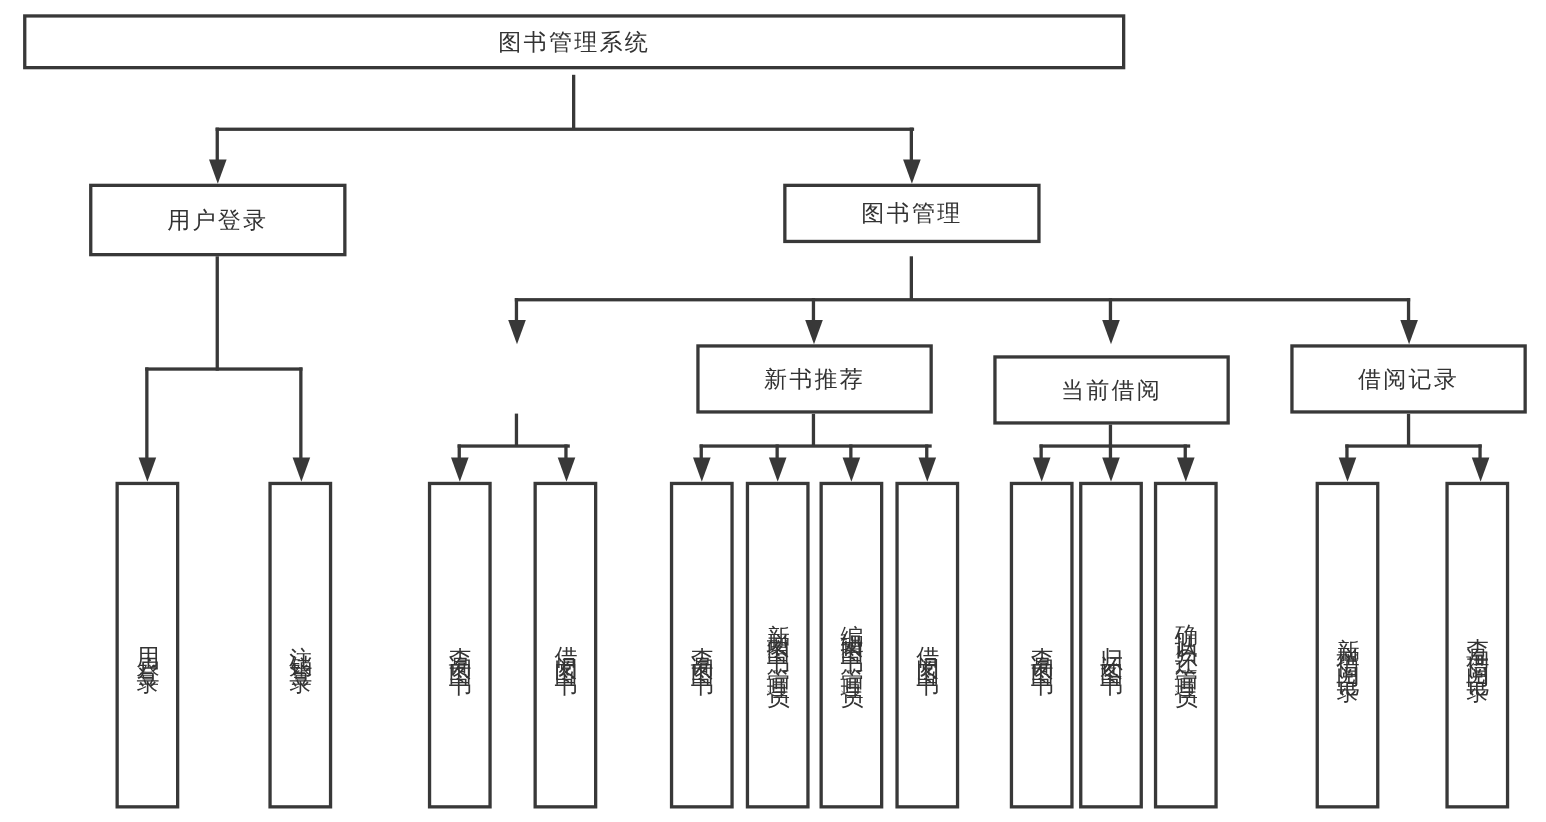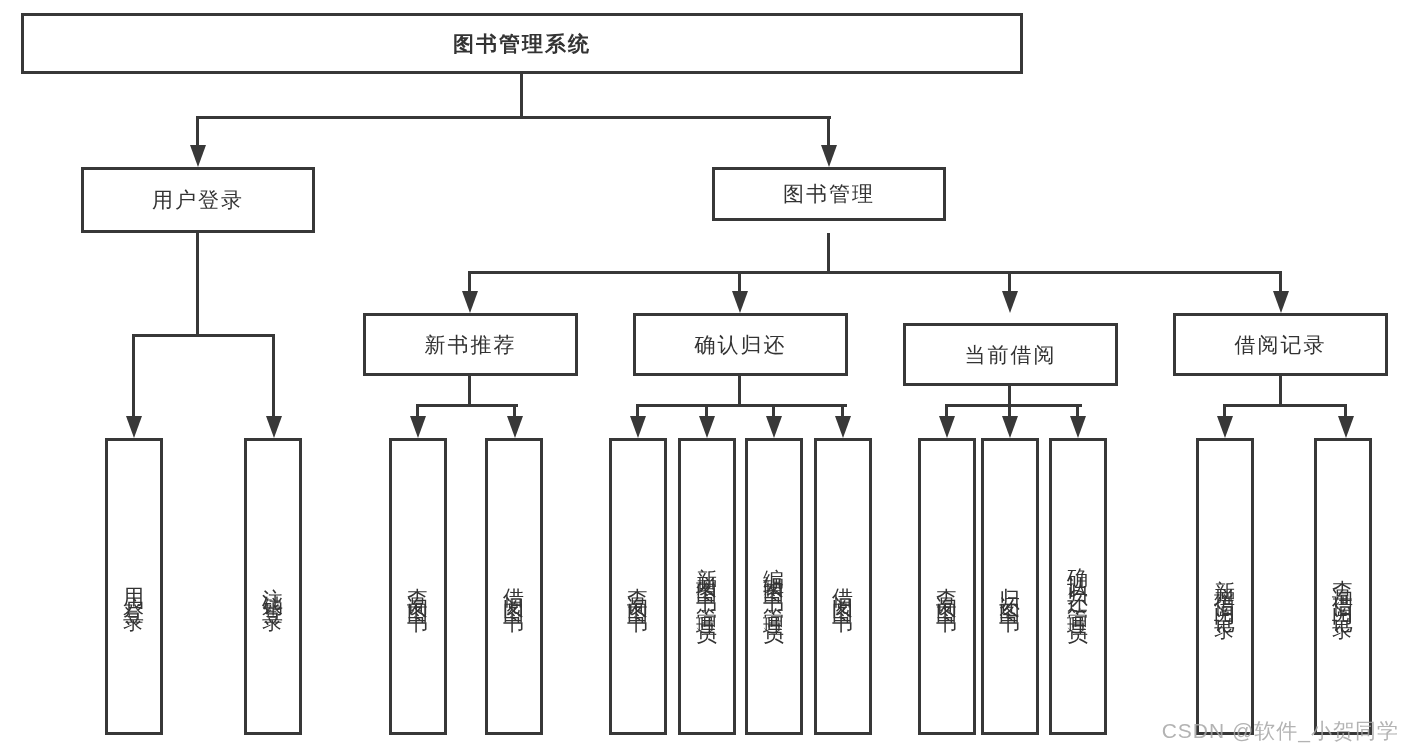--- a/index.html
+++ b/index.html
@@ -102,27 +102,26 @@
   <div class="vline" style="left:1076px;top:404px;height:14px;"></div>
   <div class="arrow" style="left:1070px;top:416px;"></div>
 
   <div class="vline" style="left:1279px;top:376px;height:30px;"></div>
   <div class="hline" style="left:1223px;top:404px;width:124px;"></div>
   <div class="vline" style="left:1223px;top:404px;height:14px;"></div>
   <div class="arrow" style="left:1217px;top:416px;"></div>
   <div class="vline" style="left:1344px;top:404px;height:14px;"></div>
   <div class="arrow" style="left:1338px;top:416px;"></div>
 
-  <div class="box hbox" style="left:21px;top:13px;width:1002px;height:61px;font-weight:bold;">图书管理系统</div>
+  <div class="box hbox" style="left:21px;top:13px;width:1002px;height:50px;">图书管理系统</div>
 
   <div class="box hbox" style="left:81px;top:167px;width:234px;height:66px;">用户登录</div>
   <div class="box hbox" style="left:712px;top:167px;width:234px;height:54px;">图书管理</div>
 
-  <div class="box hbox" style="left:363px;top:313px;width:215px;height:63px;">新书推荐</div>
-  <div class="box hbox" style="left:633px;top:313px;width:215px;height:63px;">确认归还</div>
+  <div class="box hbox" style="left:633px;top:313px;width:215px;height:63px;">新书推荐</div>
   <div class="box hbox" style="left:903px;top:323px;width:215px;height:63px;">当前借阅</div>
   <div class="box hbox" style="left:1173px;top:313px;width:215px;height:63px;">借阅记录</div>
 
   <div class="box leaf" style="left:105px;">用户登录</div>
   <div class="box leaf" style="left:244px;">注销登录</div>
 
   <div class="box leaf" style="left:389px;">查询图书</div>
   <div class="box leaf" style="left:485px;">借阅图书</div>
 
   <div class="box leaf" style="left:609px;">查询图书</div>
@@ -130,14 +129,13 @@
   <div class="box leaf" style="left:745px;">编辑图书（管理员）</div>
   <div class="box leaf" style="left:814px;">借阅图书</div>
 
   <div class="box leaf" style="left:918px;">查询图书</div>
   <div class="box leaf" style="left:981px;">归还图书</div>
   <div class="box leaf" style="left:1049px;">确认归还（管理员）</div>
 
   <div class="box leaf" style="left:1196px;">新增借阅记录</div>
   <div class="box leaf" style="left:1314px;">查询借阅记录</div>
 
-  <div class="watermark">CSDN @软件_小贺同学</div>
 </div>
 
 </body></html>

